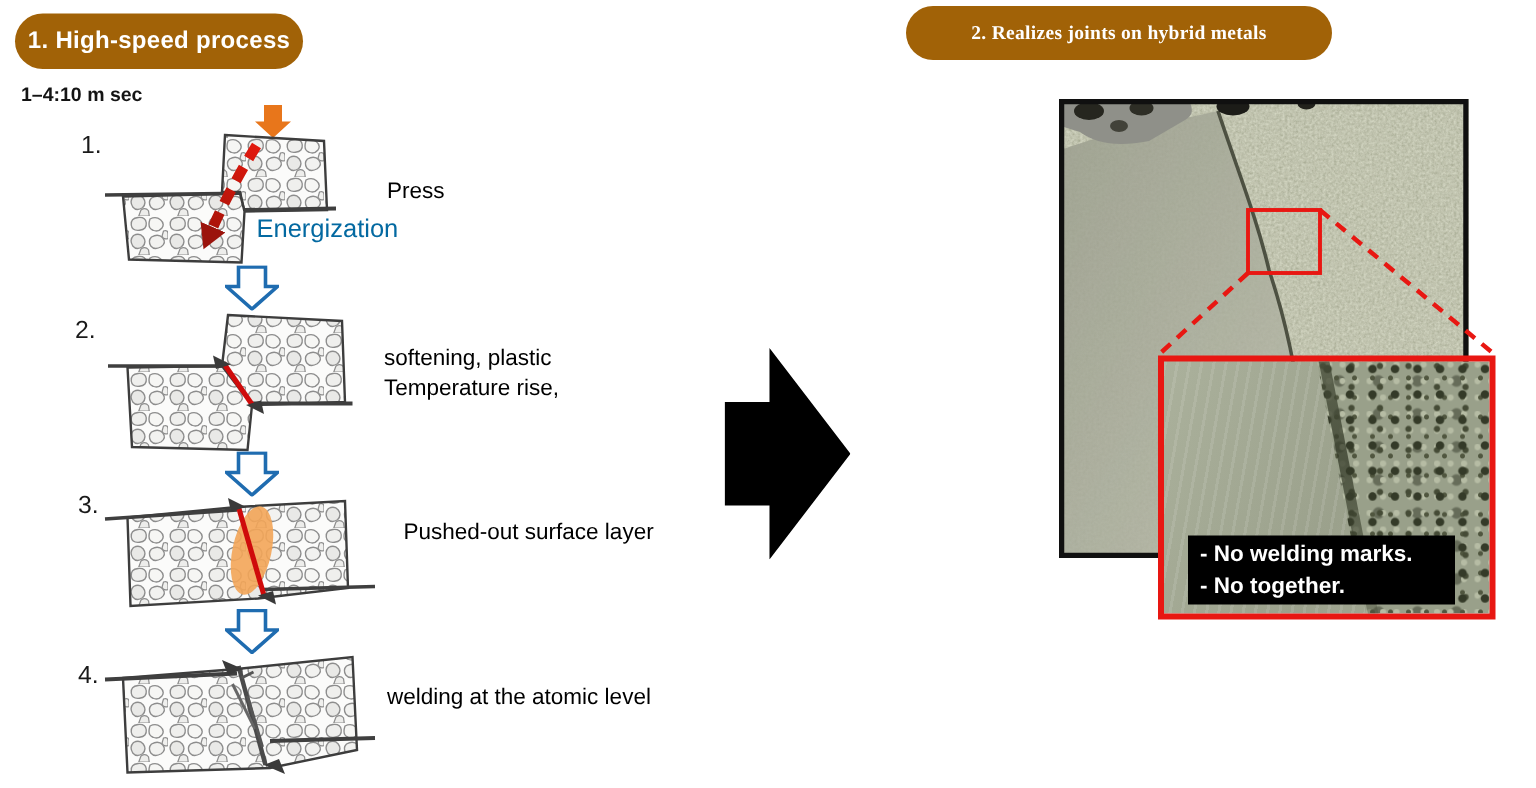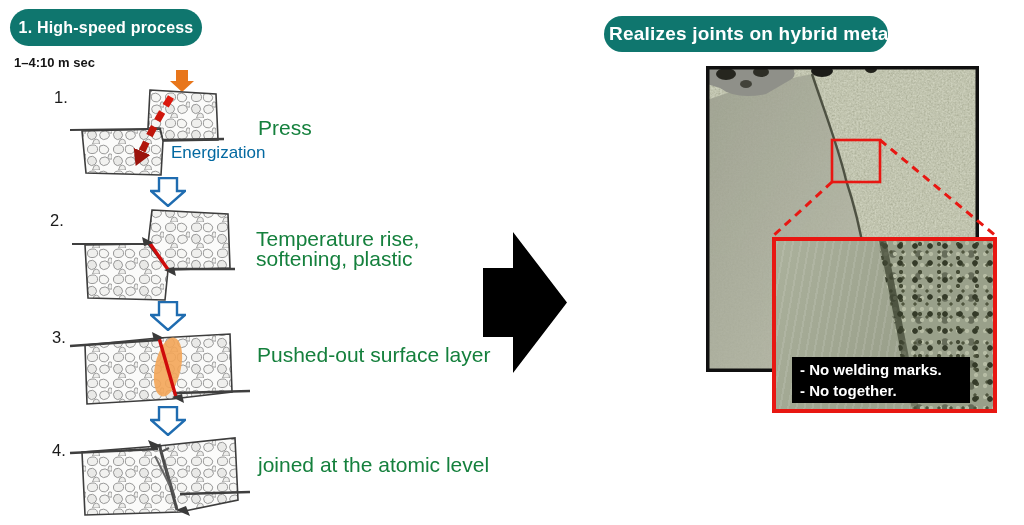--- a/index.html
+++ b/index.html
@@ -1,33 +1,33 @@
 <!DOCTYPE html>
 <html><head>
 <meta charset="utf-8">
 <style>
   html,body{margin:0;padding:0;}
   body{font-family:"Liberation Sans","DejaVu Sans",sans-serif;background:#ffffff;}
   .canvas{position:relative;width:1024px;height:525px;background:#ffffff;overflow:hidden;}
 
-  .badge{position:absolute;background:#0f766e;color:#ffffff;border-radius:19px;
+  .badge{position:absolute;background:#a16207;color:#ffffff;border-radius:19px;
          font-size:16px;font-weight:600;letter-spacing:.2px;display:flex;align-items:center;
          justify-content:center;white-space:nowrap;}
   .badge1{left:10px;top:9px;width:192px;height:37px;}
-  .badge2{left:604px;top:16px;width:284px;height:36px;font-size:19px;}
+  .badge2{left:604px;top:4px;width:284px;height:36px;font-size:13px;font-family:Liberation Serif, serif;}
 
   .timing{position:absolute;left:14px;top:55px;font-size:13px;font-weight:bold;color:#141414;text-align:center;}
 
   .stepnum{position:absolute;font-size:16.5px;color:#1a1a1a;}
   .n1{left:54px;top:88px;} .n2{left:50px;top:211px;} .n3{left:52px;top:328px;} .n4{left:52px;top:441px;}
 
-  .lbl{position:absolute;color:#15803d;font-size:21px;line-height:20px;}
+  .lbl{position:absolute;color:#000000;font-size:15px;line-height:20px;}
   .press{left:258px;top:118px;}
   .energization{left:171px;top:143px;color:#0369a1;font-size:17px;}
-  .t2{left:256px;top:229px;} .t3{left:257px;top:345px;} .t4{left:258px;top:455px;}
+  .t2{left:256px;top:229px;} .t3{left:269px;top:345px;} .t4{left:258px;top:455px;}
 
   .process-svg{position:absolute;left:60px;top:66px;}
 
   .big-arrow{position:absolute;left:483px;top:232px;width:84px;height:141px;background:#000;
     clip-path:polygon(0 25.5%,35.7% 25.5%,35.7% 0,100% 50%,35.7% 100%,35.7% 74.5%,0 74.5%);}
 
   .right-panel{position:absolute;left:700px;top:60px;width:315px;height:365px;}
   .micrograph{position:absolute;left:6px;top:6px;z-index:1;}
   .anno-overlay{position:absolute;left:0;top:0;z-index:2;pointer-events:none;}
 
@@ -60,28 +60,28 @@
   <div class="timing">1–4:10 m sec</div>
 
   <div class="stepnum n1">1.</div>
   <div class="stepnum n2">2.</div>
   <div class="stepnum n3">3.</div>
   <div class="stepnum n4">4.</div>
 
   <div class="lbl press">Press</div>
   <div class="lbl energization">Energization</div>
   <div class="lbl t2">
+    <div>softening, plastic</div>
     <div>Temperature rise,</div>
-    <div>softening, plastic</div>
   </div>
   <div class="lbl t3">
     <div>Pushed-out surface layer</div>
   </div>
   <div class="lbl t4">
-    <div>joined at the atomic level</div>
+    <div>welding at the atomic level</div>
   </div>
 
   <svg class="process-svg" width="205" height="459" viewBox="0 0 205 459">
     <defs>
       <pattern id="grain" width="26" height="26" patternUnits="userSpaceOnUse">
         <rect width="26" height="26" fill="#fbfbfa"></rect>
         <path d="M1.5,6 Q1,1.5 6,1 q5,-0.5 5.5,3.5 Q12,9 7,9.5 Q2,10 1.5,6Z" fill="#efefed" stroke="#8d8d8d" stroke-width="0.9"></path>
         <path d="M14,2 q4,-2 7,0.5 q3,2.5 1,5.5 q-2.5,3 -6,1.5 Q12,8 14,2Z" fill="#f6f6f4" stroke="#8d8d8d" stroke-width="0.9"></path>
         <path d="M3,13 q4,-2 6.5,1 q2.5,3.5 -0.5,6.5 q-4,2.5 -6.5,-0.5 Q0,16 3,13Z" fill="#e9e9e7" stroke="#8d8d8d" stroke-width="0.9"></path>
         <path d="M15,14 q4.5,-2.5 7.5,0.5 q2.5,3.5 -1,6 q-4.5,2.5 -7,-0.5 q-2,-3.5 0.5,-6Z" fill="#f2f2f0" stroke="#8d8d8d" stroke-width="0.9"></path>

